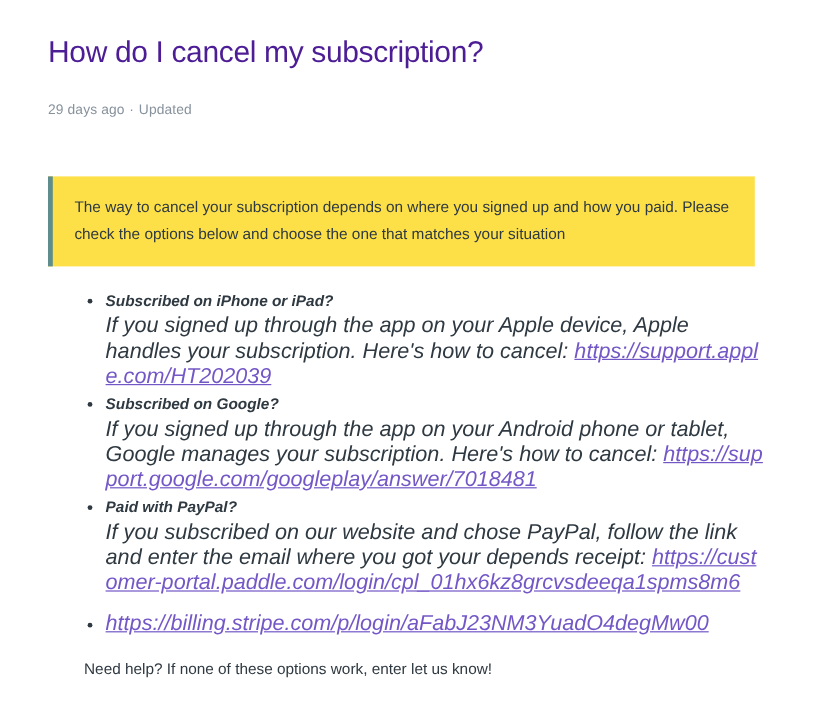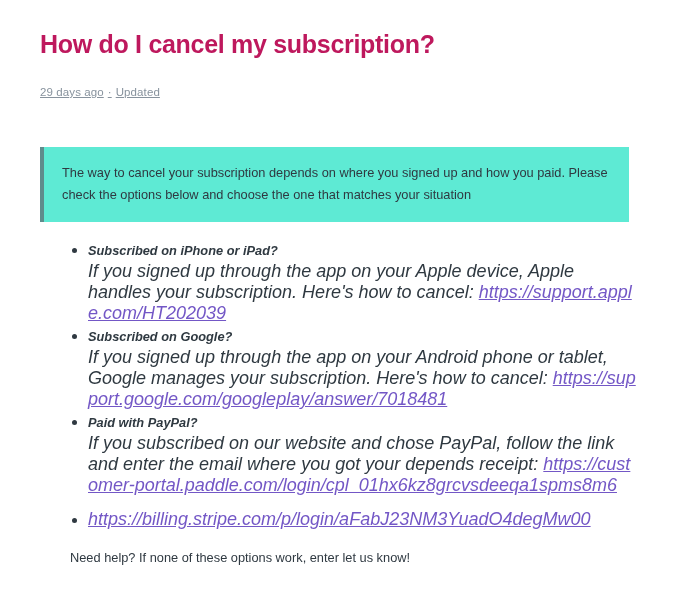--- a/index.html
+++ b/index.html
@@ -14,39 +14,38 @@
     color: #2f3941;
     overflow: hidden;
   }
   .page {
     padding: 22px 40px 0 40px;
     box-sizing: border-box;
   }
   .article-title {
     font-size: 25px;
     line-height: 32px;
-    font-weight: bold;
+    font-weight: normal;
     letter-spacing: -0.3px;
-    color: #be185d;
+    color: #4c1d95;
     margin: 0 0 0 0;
     padding-top: 6px;
   }
   .meta {
     margin-top: 26px;
     font-size: 11.5px;
     color: #87929d;
     letter-spacing: 0.1px;
-    text-decoration: underline;
   }
   .meta .dot {
     margin: 0 4px;
   }
   .callout {
     margin-top: 49px;
-    background: #5eead4;
+    background: #fde047;
     border-left: 4px solid #5f8c8c;
     padding: 15px 18px 16px 18px;
     box-sizing: border-box;
     width: 589px;
   }
   .callout p {
     margin: 0;
     font-size: 12.8px;
     line-height: 22px;
     color: #2f3941;

